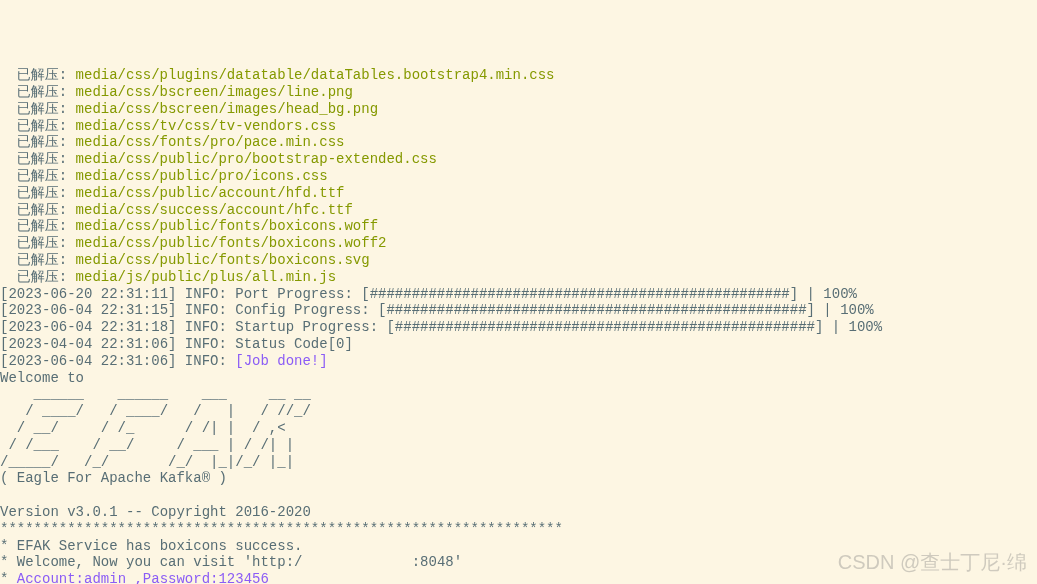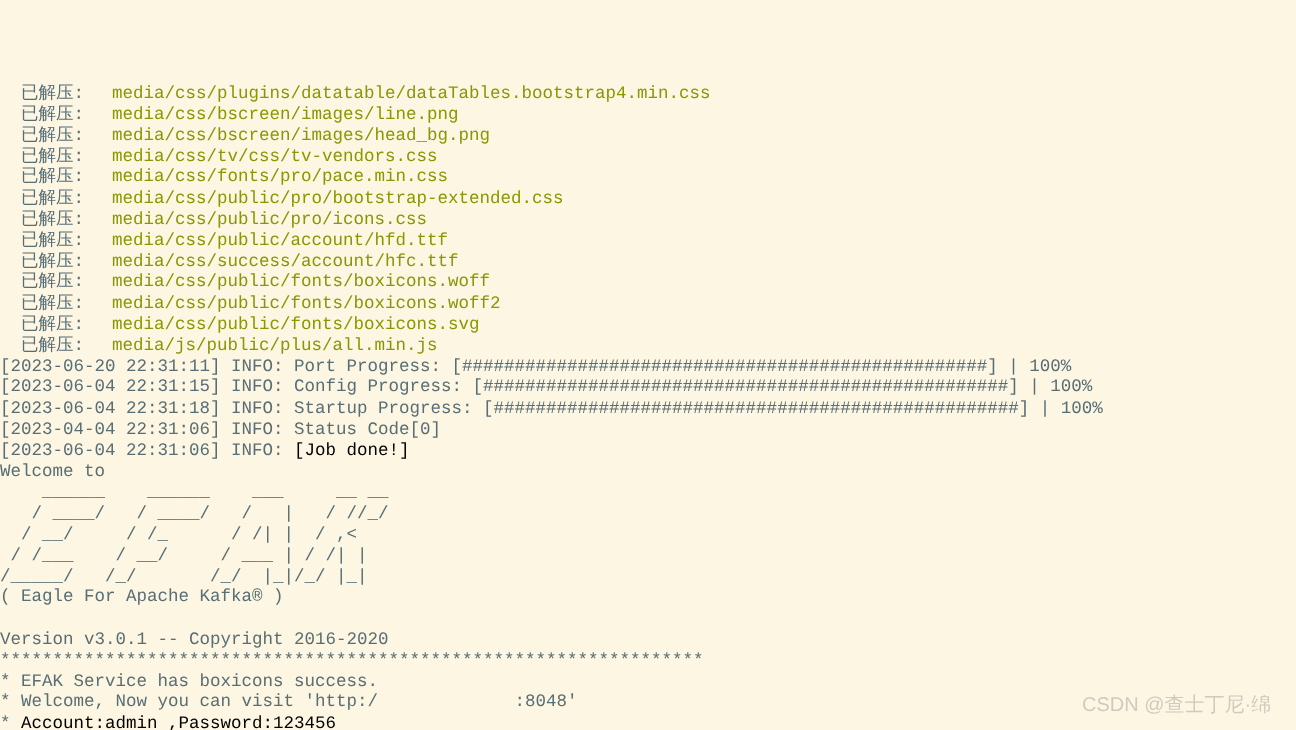--- a/index.html
+++ b/index.html
@@ -17,31 +17,30 @@
       overflow: hidden;
       width: 1037px;
       height: 584px;
       position: relative;
     }
     .terminal {
       padding: 0;
     }
     .green {
       color: #859900;
-      margin-left: 14px;
     }
     .yellow {
-      color: #000000;
+      color: #8b5cf6;
     }
     .watermark {
       position: absolute;
       bottom: 10px;
-      right: 20px;
+      right: 10px;
       color: rgba(120, 120, 120, 0.35);
-      font-size: 16px;
+      font-size: 20px;
       font-family: sans-serif;
       white-space: nowrap;
     }
   </style>
 </head>
 <body>
 
 
 
 <div class="terminal"><span><span>  已解压: </span><span class="green">media/css/plugins/datatable/dataTables.bootstrap4.min.css</span></span>

